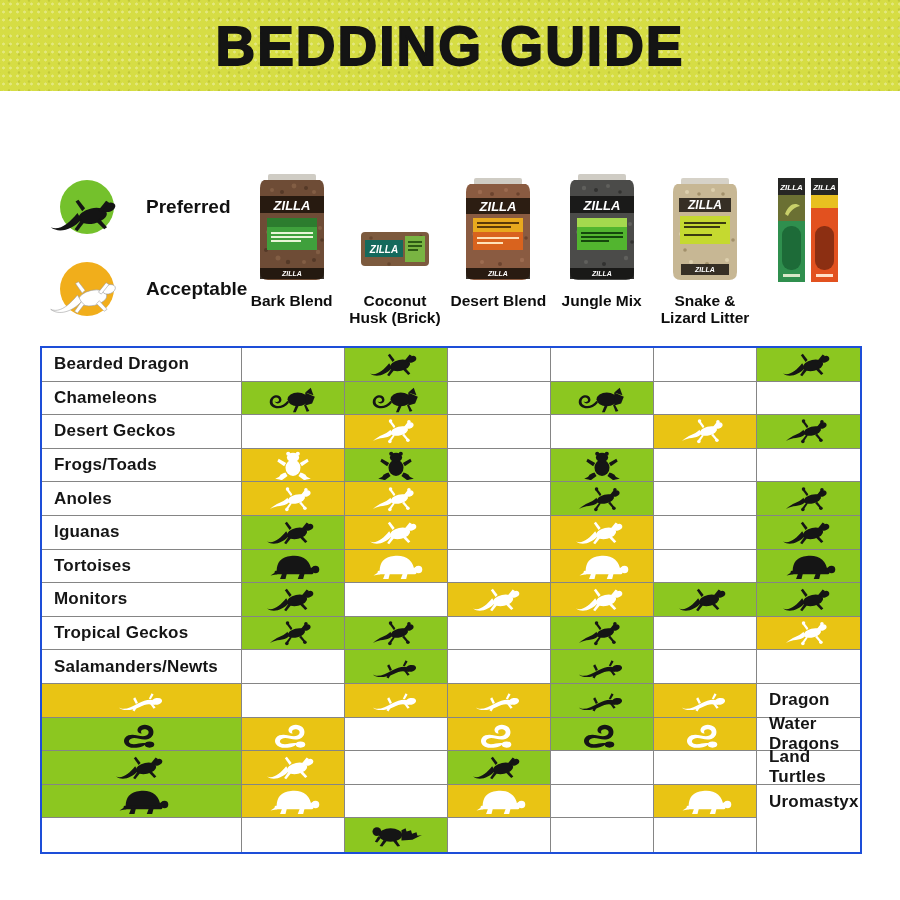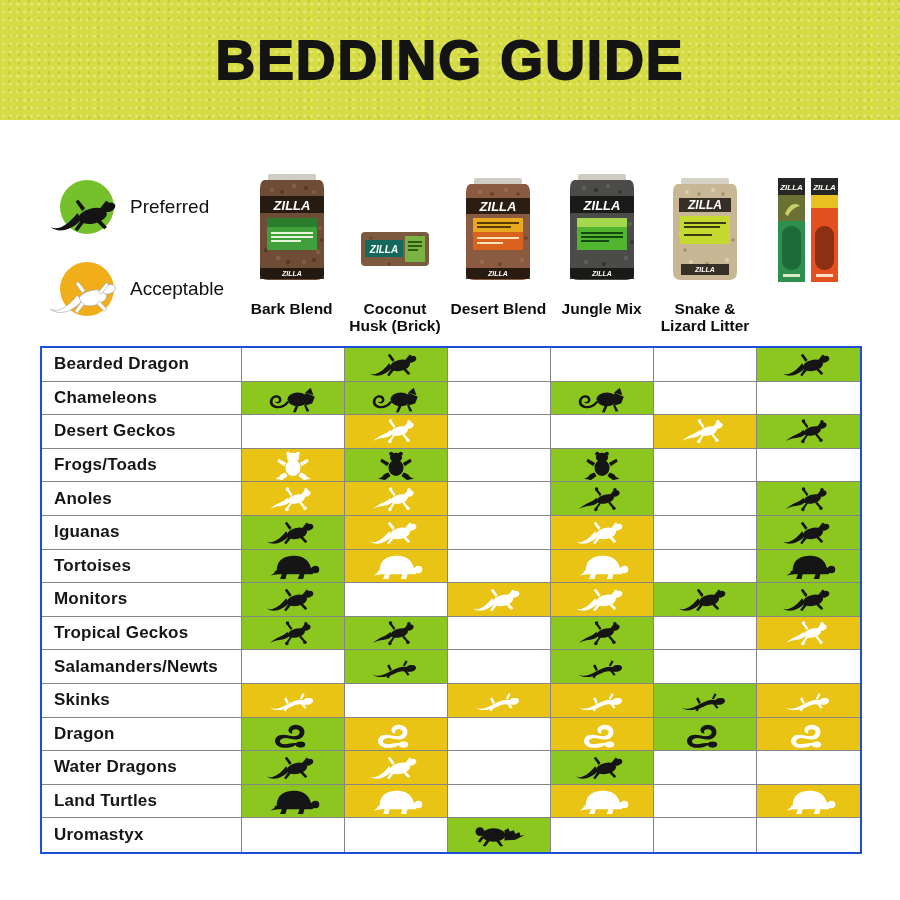--- a/index.html
+++ b/index.html
@@ -2,47 +2,47 @@
 <html style="--header_background: #d6dd44; --preferred_green: #8cc720; --acceptable_yellow: #e9c414; --legend_green: #74c12c; --legend_yellow: #f1ae1b;"><head>
 <meta charset="utf-8">
 <style>
   html,body{margin:0;padding:0;background:#fff;}
   .canvas{
     position:relative;width:900px;height:900px;background:#fff;overflow:hidden;
     font-family:"Liberation Sans", sans-serif;
   }
   
   .banner{
-    position:absolute;left:0;top:0;width:900px;height:120px;
+    position:absolute;left:0;top:0;width:900px;height:91px;
     background-color:var(--header_background,#d6dd44);
     background-image:
       radial-gradient(rgba(255,255,255,.32) 1px, transparent 1.6px),
       radial-gradient(rgba(108,118,12,.20) 1px, transparent 1.6px);
     background-size:7px 8px,10px 9px;background-position:0 0,4px 5px;
     display:flex;align-items:center;justify-content:center;
   }
   .banner h1{
     margin:0;font-size:55px;font-weight:bold;letter-spacing:2px;color:#141414;
     -webkit-text-stroke:1.8px #141414;
   }
   
   .legend{position:absolute;left:60px;top:176px;}
   .legend-item{position:relative;display:flex;align-items:center;height:62px;margin-bottom:20px;}
   .legend-badge{position:relative;width:54px;height:54px;border-radius:50%;flex:0 0 54px;}
   .legend-badge.green{background:var(--legend_green,#74c12c);}
   .legend-badge.yellow{background:var(--legend_yellow,#f1ae1b);}
   .legend-animal{position:absolute;left:-14px;top:13px;width:82px;height:42px;}
   .legend-animal.dark{fill:#141414;}
   .legend-animal.light{fill:#ffffff;stroke:#9b9b9b;stroke-width:.6;}
-  .legend-label{margin-left:16px;font-weight:normal;font-size:19px;color:#111;}
+  .legend-label{margin-left:32px;font-weight:bold;font-size:19px;color:#111;}
   
   .products{position:absolute;left:240px;top:166px;width:620px;display:flex;}
   .product{flex:1 1 0;display:flex;flex-direction:column;align-items:center;margin:0;min-width:0;}
   .product-art{height:118px;display:flex;align-items:flex-end;justify-content:flex-end;}
-  .product-caption{margin-top:16px;font-weight:bold;font-size:15.5px;line-height:1.12;text-align:center;color:#0d0d0d;}
+  .product-caption{margin-top:8px;font-weight:bold;font-size:15.5px;line-height:1.12;text-align:center;color:#0d0d0d;}
   .zilla-word{font-family:"Liberation Sans",sans-serif;font-weight:bold;font-style:italic;fill:#ffffff;}
   
   .grid{
     position:absolute;left:40px;top:346px;width:818px;background:#fff;
     display:grid;grid-template-columns:200px repeat(6,1fr);grid-auto-rows:33.6px;
     border:2px solid #1d4ed8;
   }
   .grid>div{border-right:1px solid #858585;border-bottom:1px solid #858585;}
   .grid>div:nth-child(7n){border-right:none;}
   .grid>div:nth-last-child(-n+7){border-bottom:none;}
@@ -549,21 +549,20 @@
         </svg>
       </div>
       <div class="cell"></div>
       <div class="cell preferred">
         <svg viewBox="0 0 84 44" class="cell-icon">
           <use href="#sym-salamander"></use>
         </svg>
       </div>
       <div class="cell"></div>
       <div class="cell"></div>
-      <div class="animal-name">Skinks</div>
       <div class="cell acceptable">
         <svg viewBox="0 0 84 44" class="cell-icon">
           <use href="#sym-salamander"></use>
         </svg>
       </div>
       <div class="cell"></div>
       <div class="cell acceptable">
         <svg viewBox="0 0 84 44" class="cell-icon">
           <use href="#sym-salamander"></use>
         </svg>

